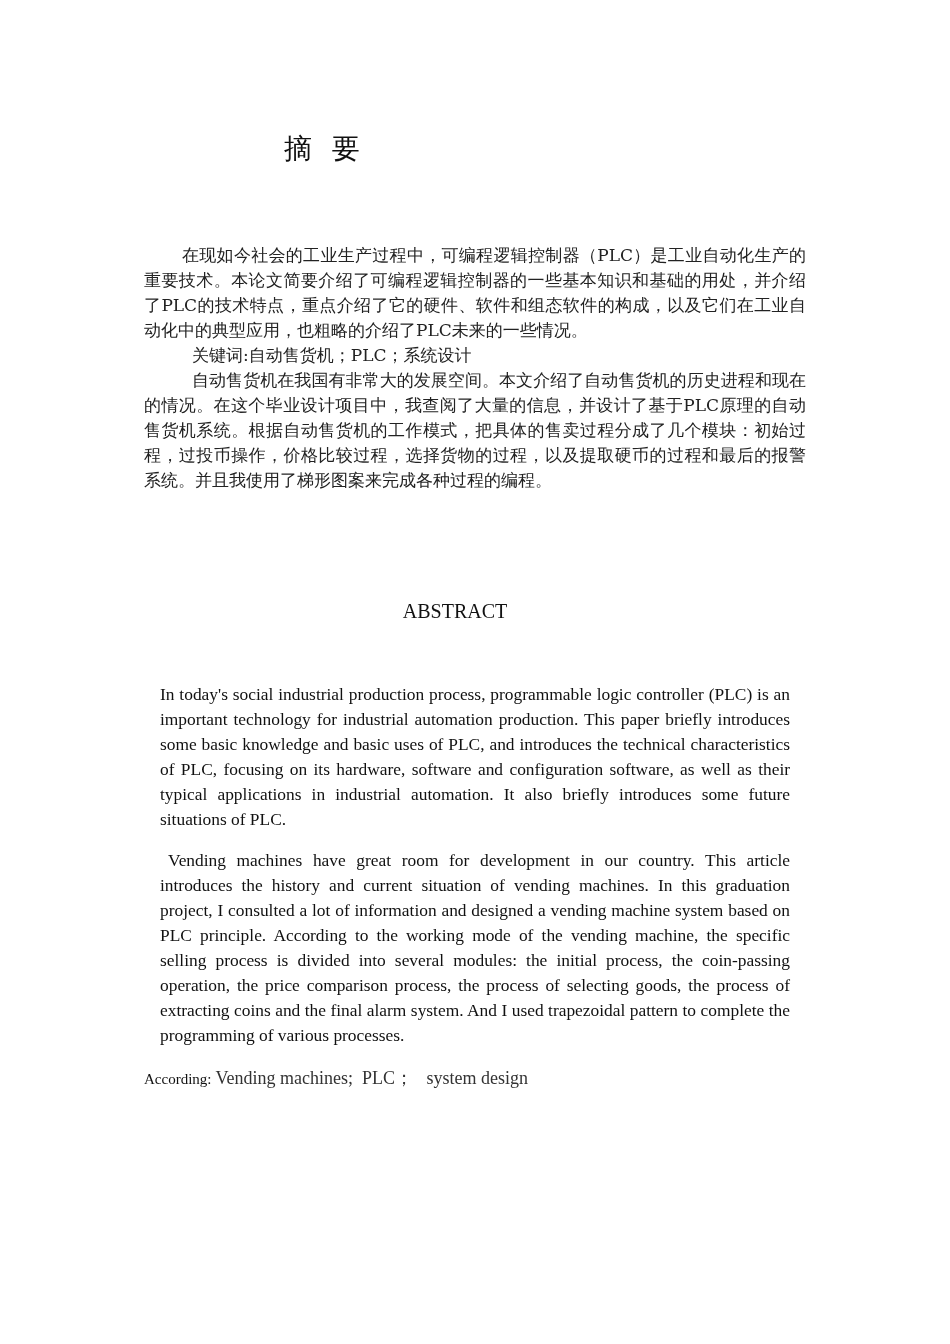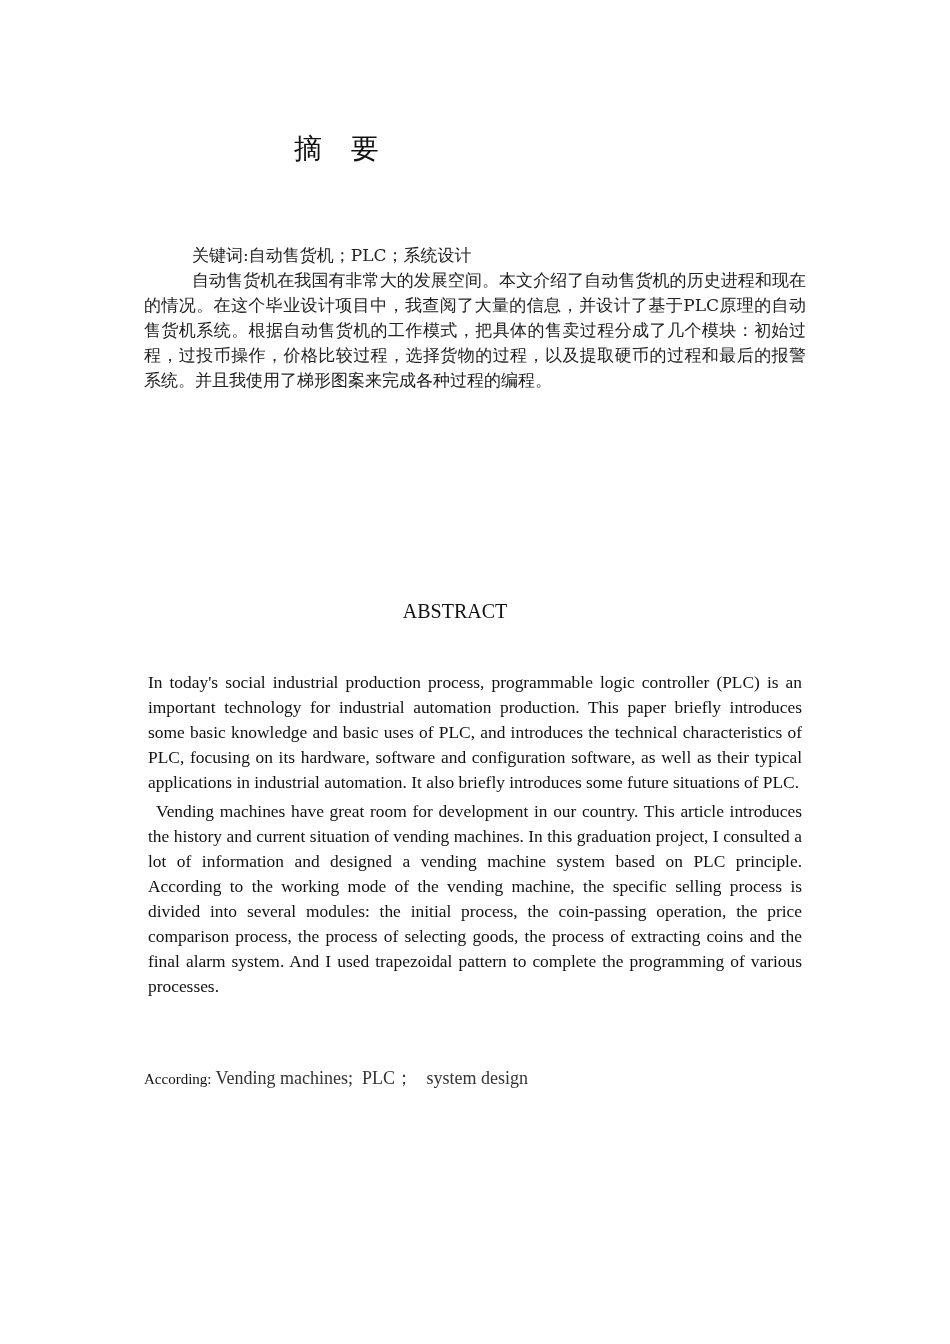--- a/index.html
+++ b/index.html
@@ -1,55 +1,56 @@
 <!DOCTYPE html>
 <html><head>
   <meta charset="utf-8">
   <style>
     html, body { margin: 0; padding: 0; background: #ffffff; }
     body { width: 950px; height: 1344px; position: relative; overflow: hidden; color: #000; }
     .page { position: absolute; left: 0; top: 0; width: 950px; height: 1344px; }
     .zh-title {
-      position: absolute; left: 294px; top: 130px;
-      font-family: Liberation Mono, monospace; font-size: 28px; letter-spacing: 6px; color: #111;
+      position: absolute; left: 284px; top: 130px;
+      font-family: Liberation Sans, sans-serif; font-size: 28px; letter-spacing: 6px; color: #111;
     }
     .zh-body {
       position: absolute; left: 144px; top: 243px; width: 662px;
       font-family: "DejaVu Serif", serif; font-size: 17px; line-height: 25px; color: #222;
       text-align: justify;
     }
     .zh-body p { margin: 0; }
     .indent2 { text-indent: 38px; }
     .indent3 { text-indent: 48px; }
     .en-title {
       position: absolute; left: 0; width: 910px; top: 600px; text-align: center;
       font-family: "Liberation Serif", serif; font-size: 20px; color: #111;
     }
     .en-body {
       position: absolute; left: 144px; top: 666px; width: 662px;
       font-family: "Liberation Serif", serif; font-size: 17.4px; line-height: 25px; color: #111;
       text-align: justify;
     }
-    .en-body p { margin: 4px; }
+    .en-body p { margin: 16px; }
     .en-body .p2 { text-indent: 8px; }
     .keywords {
       position: absolute; left: 144px; top: 1066px;
       font-family: "Liberation Serif", serif; color: #111;
     }
     .kw-label { font-size: 15px; }
     .kw-value { font-size: 18px; color: #333; }
   </style>
 </head>
 <body>
 
 <div class="page">
 
   <div class="zh-title">摘 要</div>
 
   <div class="zh-body">
+    <p class="indent2">在现如今社会的工业生产过程中，可编程逻辑控制器（PLC）是工业自动化生产的重要技术。本论文简要介绍了可编程逻辑控制器的一些基本知识和基础的用处，并介绍了PLC的技术特点，重点介绍了它的硬件、软件和组态软件的构成，以及它们在工业自动化中的典型应用，也粗略的介绍了PLC未来的一些情况。</p>
     <p class="indent3">关键词:自动售货机；PLC；系统设计</p>
     <p class="indent3">自动售货机在我国有非常大的发展空间。本文介绍了自动售货机的历史进程和现在的情况。在这个毕业设计项目中，我查阅了大量的信息，并设计了基于PLC原理的自动售货机系统。根据自动售货机的工作模式，把具体的售卖过程分成了几个模块：初始过程，过投币操作，价格比较过程，选择货物的过程，以及提取硬币的过程和最后的报警系统。并且我使用了梯形图案来完成各种过程的编程。</p>
   </div>
 
   <div class="en-title">ABSTRACT</div>
 
   <div class="en-body">
     <p>In today's social industrial production process, programmable logic controller (PLC) is an important technology for industrial automation production.  This paper briefly introduces some basic knowledge and basic uses of PLC, and introduces the technical characteristics of PLC, focusing on its hardware, software and configuration software, as well as their typical applications in industrial automation. It also briefly introduces some future situations of PLC.</p>
     <p class="p2">Vending machines have great room for development in our country.  This article introduces the history and current situation of vending machines.  In this graduation project, I consulted a lot of information and designed a vending machine system based on PLC principle.  According to the working mode of the vending machine, the specific selling process is divided into several modules: the initial process, the coin-passing operation, the price comparison process, the process of selecting goods, the process of extracting coins and the final alarm system.  And I used trapezoidal pattern to complete the programming of various processes.</p>
   </div>

